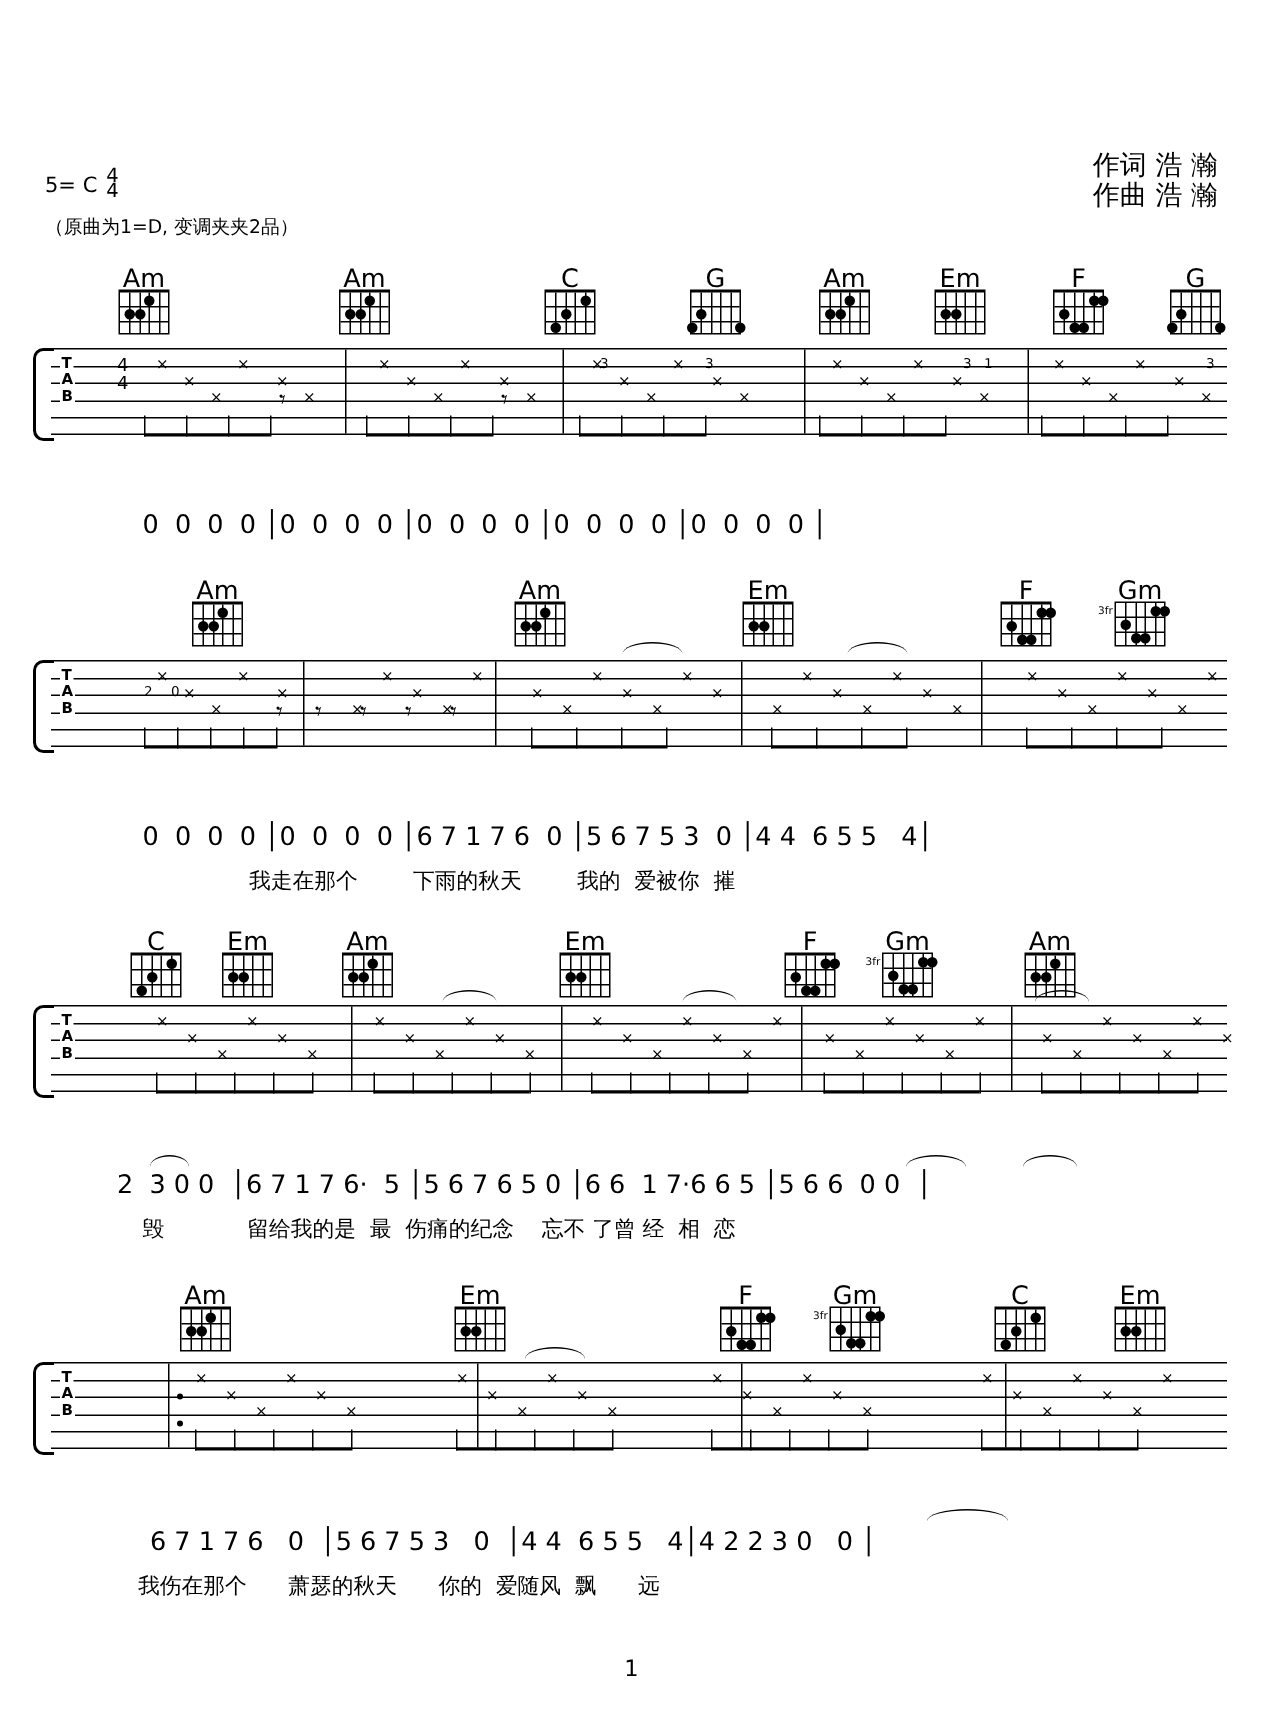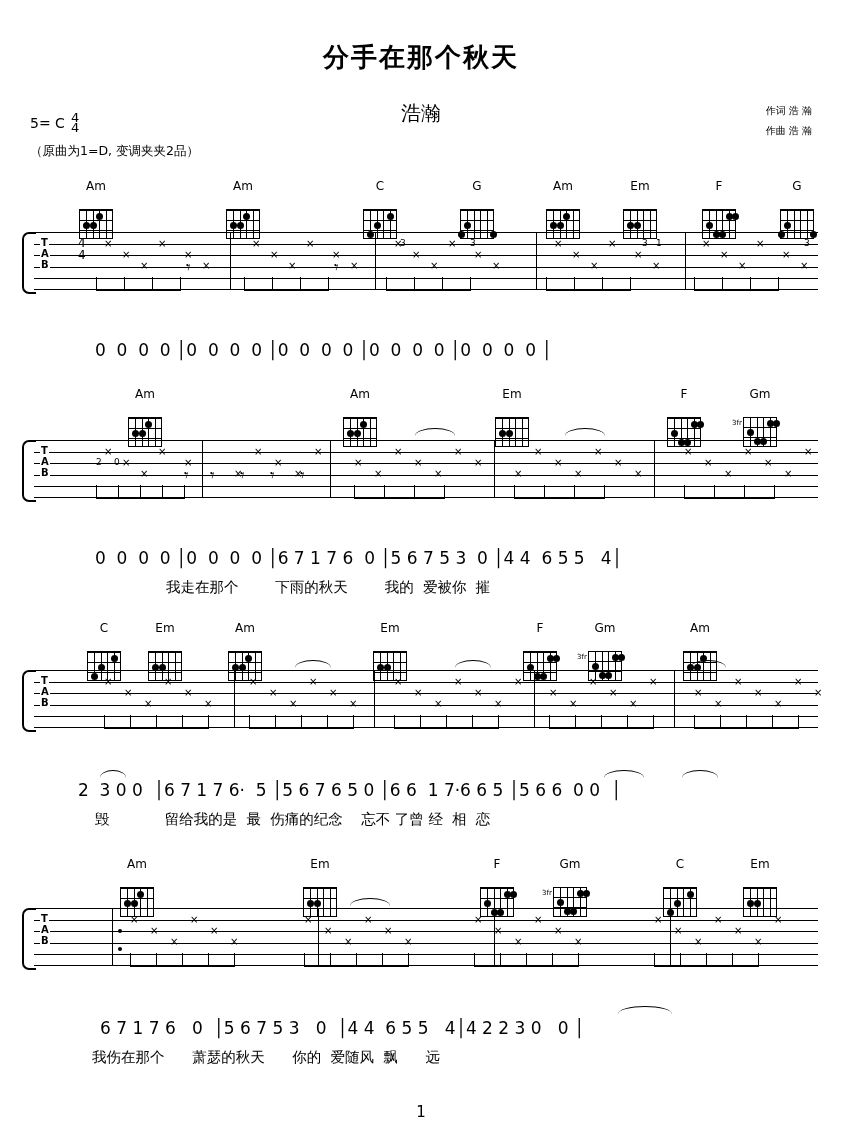--- a/index.html
+++ b/index.html
@@ -37,21 +37,21 @@
     top: 100px;
     left: 0;
     width: 842px;
     text-align: center;
     font-size: 20px;
   }
   .credits {
     position: absolute;
     top: 101px;
     right: 30px;
-    font-size: 10px;
+    font-size: 18px;
     line-height: 20px;
     text-align: left;
   }
   .credits div { white-space: pre; }
 
   .keysig {
     position: absolute;
     top: 114px;
     left: 30px;
     font-size: 14px;
@@ -77,23 +77,23 @@
   
   .system { position: absolute; left: 0; width: 842px; }
 
   
   .chord {
     position: absolute;
     width: 44px;
     text-align: center;
   }
   .chord .cname {
-    font-size: 12px;
+    font-size: 17px;
     line-height: 12px;
-    margin-bottom: 17px;
+    margin-bottom: 1px;
   }
   .grid {
     position: relative;
     width: 34px;
     height: 30px;
     margin: 0 auto;
     box-sizing: border-box;
     border: 1px solid #000;
     border-top: 2.5px solid #000;
   }
@@ -217,22 +217,20 @@
     width: 842px;
     text-align: center;
     font-size: 15px;
   }
 </style>
 </head>
 <body>
 
 <div class="page">
 
-  <div class="title">分手在那个秋天</div>
-  <div class="composer">浩瀚</div>
 
   <div class="credits">
     <div>作词 浩 瀚</div>
     <div>作曲 浩 瀚</div>
   </div>
 
   <div class="keysig">
     <span>5= C</span><span class="meter"><span>4</span><span>4</span></span>
   </div>
   <div class="note-orig">（原曲为1=D, 变调夹夹2品）</div>

